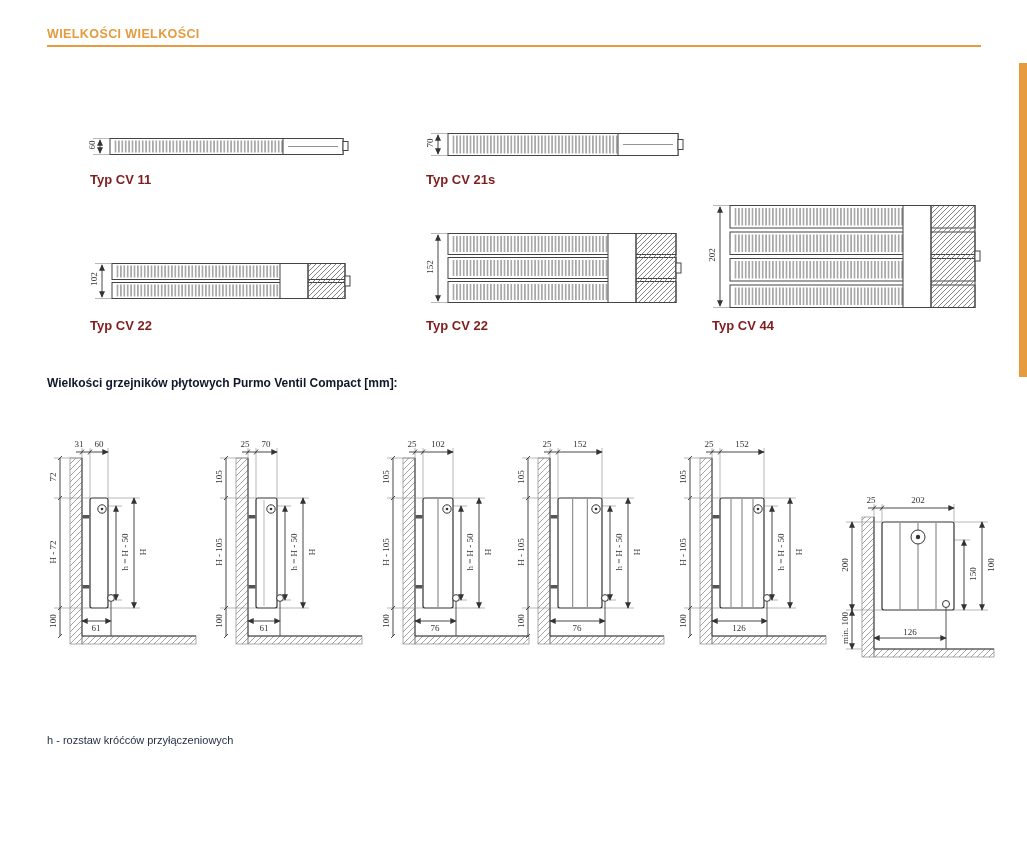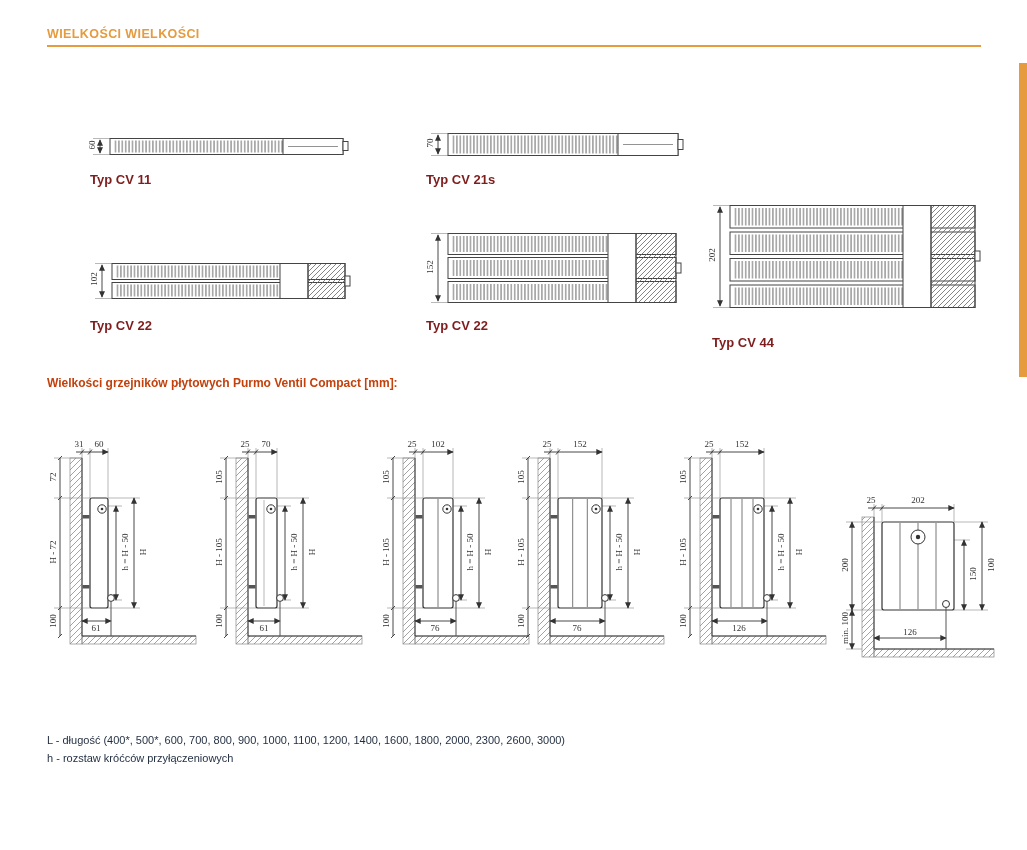--- a/index.html
+++ b/index.html
@@ -3,21 +3,21 @@
 <meta charset="utf-8">
 <style>
   * { margin:0; padding:0; box-sizing:border-box; }
   html,body { width:1027px; height:850px; }
   body { background:#fff; font-family:"Liberation Sans", sans-serif; position:relative; overflow:hidden; }
   .page { position:absolute; inset:0; background:#ffffff; }
   .page-title { position:absolute; left:47px; top:27px; font-size:12.5px; font-weight:bold; letter-spacing:0.4px; color:#E59B3E; }
   .title-rule { position:absolute; left:47px; top:45px; width:934px; height:2px; background:#E59B3E; }
   .accent-bar { position:absolute; left:1019px; top:63px; width:8px; height:314px; background:#E59B3E; }
   .typ { position:absolute; font-size:13px; font-weight:bold; color:#7f1d1d; }
-  .sec-title { position:absolute; left:47px; top:376px; font-size:12px; font-weight:bold; color:#c2410c; }
+  .sec-title { position:absolute; left:47px; top:376px; font-size:12px; font-weight:bold; color:#0f172a; }
   .legend { position:absolute; left:47px; top:731px; font-size:11px; color:#1F2C3F; line-height:18px; }
   .xsec, .sdiag { position:absolute;font-family:Liberation Serif, serif; }
   .dim { position:absolute; font-size:9px; color:#333; text-align:center; white-space:nowrap; }
   .w24 { width:24px; } .w30 { width:30px; }
   .rot { width:80px; transform:rotate(-90deg); }
   svg { display:block; overflow:visible; }
 </style>
 </head>
 <body>
 
@@ -122,21 +122,21 @@
       <rect x="23" y="29.5" width="170" height="17.5" fill="url(#fins)"></rect>
       <rect x="20" y="53.5" width="245" height="22.5" fill="#fff" stroke="#444"></rect>
       <rect x="23" y="56" width="170" height="17.5" fill="url(#fins)"></rect>
       <rect x="20" y="80" width="245" height="22.5" fill="#fff" stroke="#444"></rect>
       <rect x="23" y="82.5" width="170" height="17.5" fill="url(#fins)"></rect>
       <rect x="193" y="0.5" width="28" height="102" fill="#fff" stroke="#444"></rect>
       <rect x="221" y="0.5" width="44" height="102" fill="url(#diag)" stroke="#444"></rect>
       <rect x="265" y="46" width="5" height="10" fill="#fff" stroke="#444"></rect>
     </svg>
   </div>
-  <div class="typ" style="left:712px;top:335px">Typ CV 44</div>
+  <div class="typ" style="left:712px;top:318px">Typ CV 44</div>
 
   <div class="sec-title">Wielkości grzejników płytowych Purmo Ventil Compact [mm]:</div>
 
   <div class="sdiag" style="left:50px;top:436px">
     <svg width="170" height="212">
       <g>
         <rect x="20" y="22" width="12" height="186" fill="url(#wall)" stroke="#888" stroke-width="0.7"></rect>
         <rect x="32" y="200" width="114" height="8" fill="url(#wall)" stroke="#888" stroke-width="0.7"></rect>
         <line x1="32" y1="22" x2="32" y2="200" stroke="#3a3a3a"></line>
         <line x1="32" y1="200" x2="146" y2="200" stroke="#3a3a3a"></line>
@@ -442,17 +442,16 @@
     <span class="dim w24" style="left:17px;top:3px">25</span>
     <span class="dim w30" style="left:61px;top:3px">202</span>
     <span class="dim rot" style="left:-37px;top:68px">200</span>
     <span class="dim rot" style="left:-37px;top:131px">min. 100</span>
     <span class="dim rot" style="left:91px;top:77px">150</span>
     <span class="dim rot" style="left:109px;top:68px">100</span>
     <span class="dim w30" style="left:53px;top:135px">126</span>
   </div>
 
   <div class="legend">
-    <div>L - długość (400*, 500*, 600, 700, 800, 900, 1000, 1100, 1200, 1400, 1600, 1800, 2000, 2300, 2600, 3000)</div>
     <div>h - rozstaw króćców przyłączeniowych</div>
   </div>
 
 </div>
 
 </body></html>

